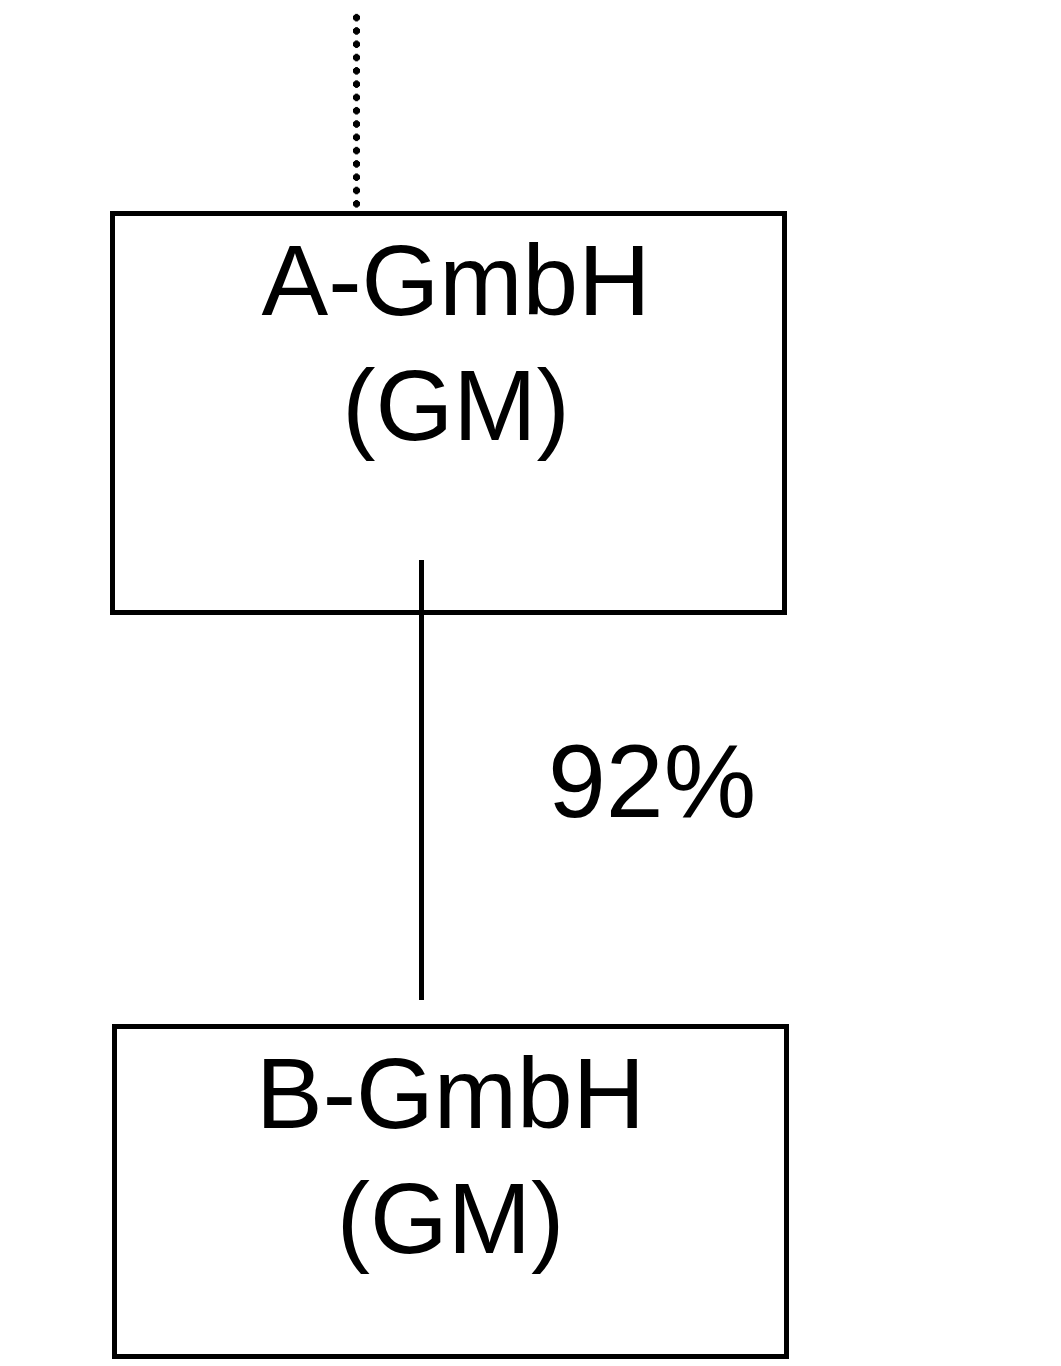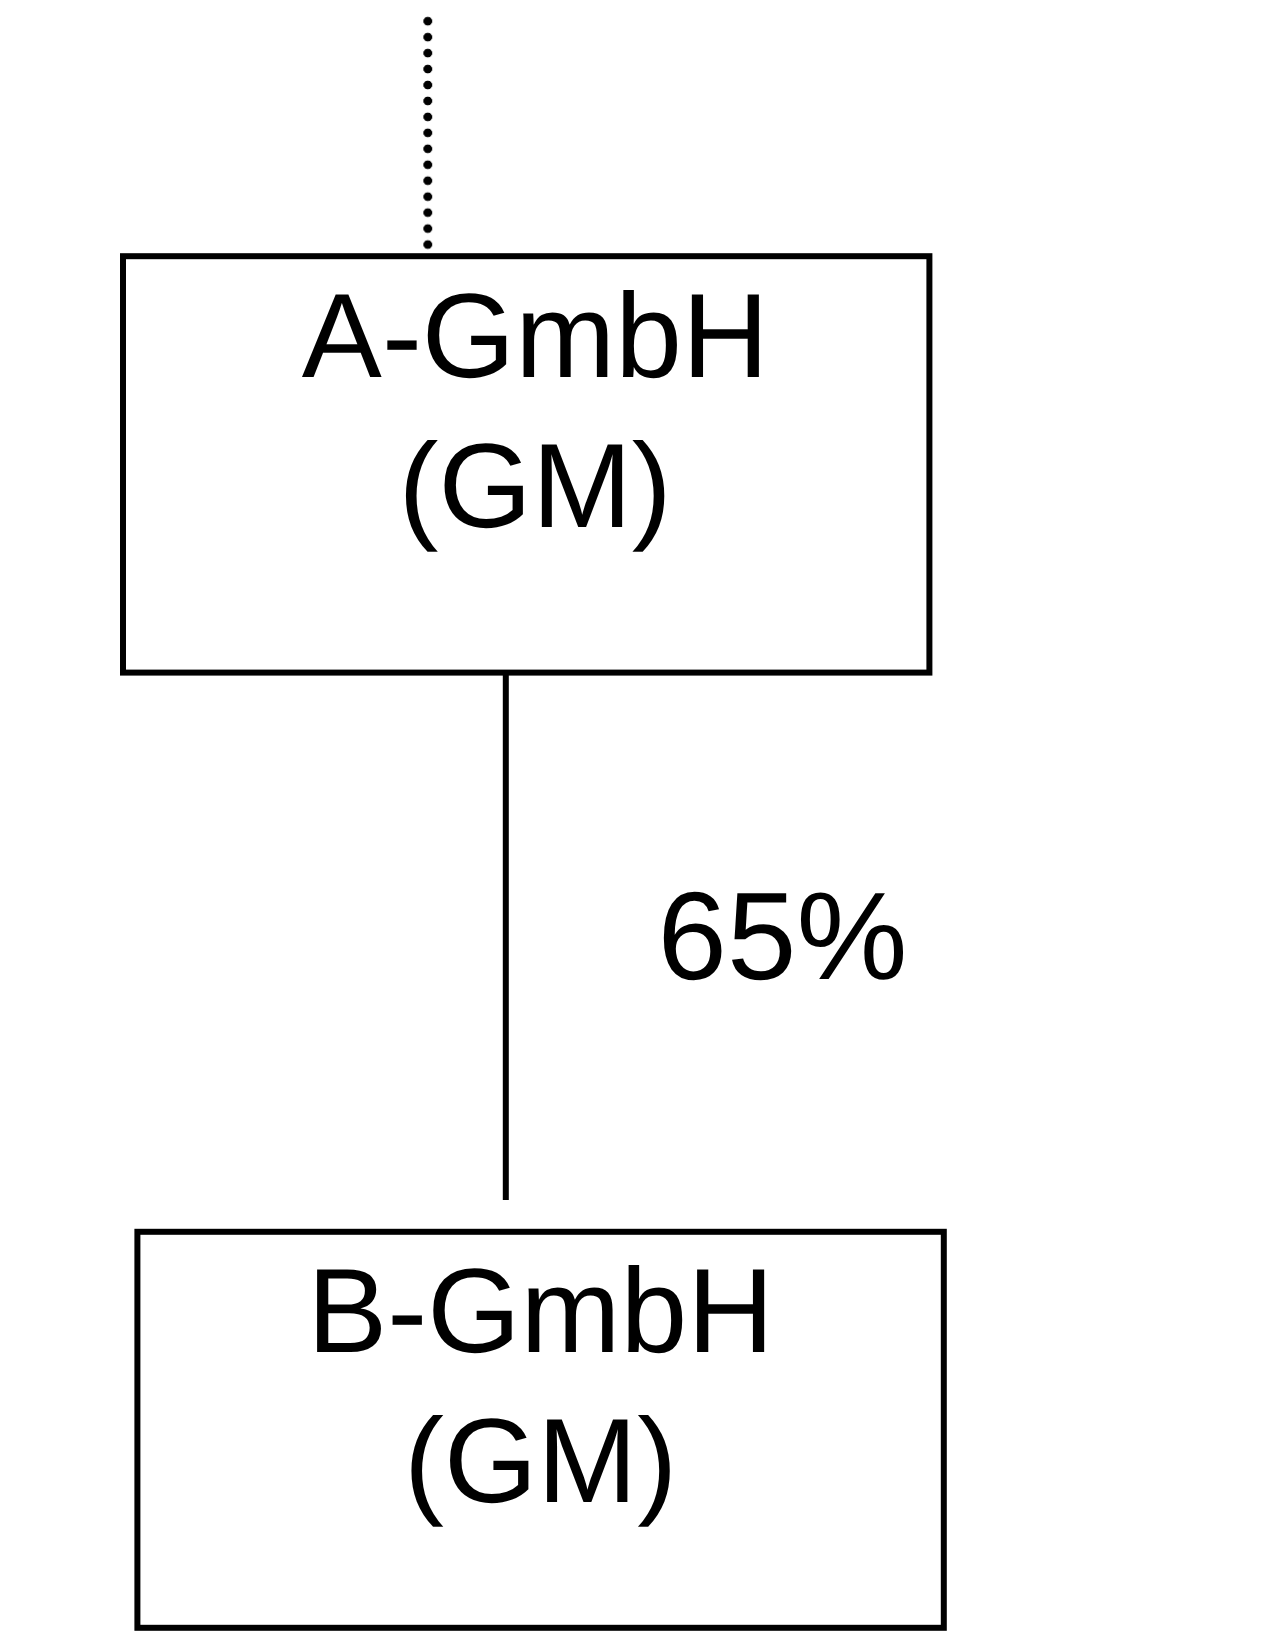--- a/index.html
+++ b/index.html
@@ -38,24 +38,24 @@
     background: #000000;
   }
   .node-box {
     position: absolute;
     box-sizing: border-box;
     border: 5px solid #000000;
     background: #ffffff;
     text-align: center;
   }
   .node-box-a {
-    left: 100px;
+    left: 110px;
     top: 211px;
     width: 677px;
-    height: 352px;
+    height: 404px;
     padding-top: 2px;
     padding-left: 15px;
   }
   .node-box-b {
     left: 112px;
     top: 998px;
     width: 677px;
     height: 335px;
     padding-top: 2px;
     margin-top: 26px;
@@ -81,20 +81,20 @@
 
   <div class="dotted-edge"></div>
 
   <div class="node-box node-box-a">
     <div class="node-label">A-GmbH</div>
     <div class="node-label">(GM)</div>
   </div>
 
   <div class="solid-edge"></div>
 
-  <div class="edge-label">65%</div>
+  <div class="edge-label">92%</div>
 
   <div class="node-box node-box-b">
     <div class="node-label">B-GmbH</div>
     <div class="node-label">(GM)</div>
   </div>
 
 </div>
 
 </body></html>

